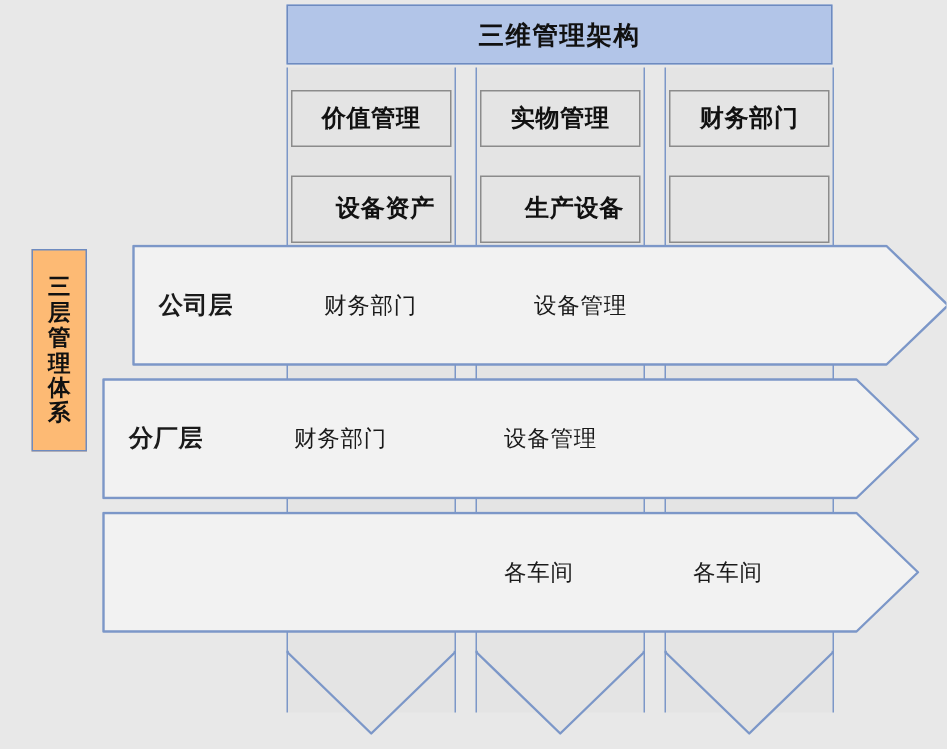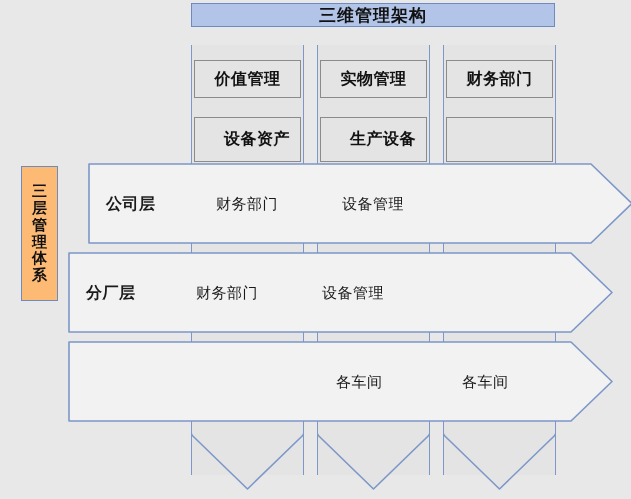--- a/index.html
+++ b/index.html
@@ -23,21 +23,21 @@
     width: 631px;
     height: 499px;
   }
 
   
   .abs { position: absolute; box-sizing: border-box; }
 
   
   .banner {
     left: 191px; top: 3px;
-    width: 364px; height: 24px;
+    width: 364px; height: 40px;
     background: #b2c5e8;
     border: 1px solid #6e8bc0;
     display: flex;
     align-items: center;
     justify-content: center;
   }
   .banner-label {
     font-size: 17px;
     font-weight: bold;
     letter-spacing: 1px;
@@ -151,21 +151,21 @@
     letter-spacing: 0.5px;
   }
   .lv-cellA, .lv-cellB {
     font-size: 15px;
     font-weight: normal;
     letter-spacing: 0.5px;
   }
   
   .pos-name  { left: 18px; }
   .pos-cellA { left: 128px; }
-  .pos-cellB { left: 254px; }
+  .pos-cellB { left: 268px; }
   .pos-cellA-wide { left: 268px; }
   .pos-cellB-wide { left: 394px; }
 </style>
 </head>
 <body>
 
 <div id="diagram-canvas">
 
   <div class="abs col-strip c1"></div>
   <div class="abs col-strip c2"></div>

